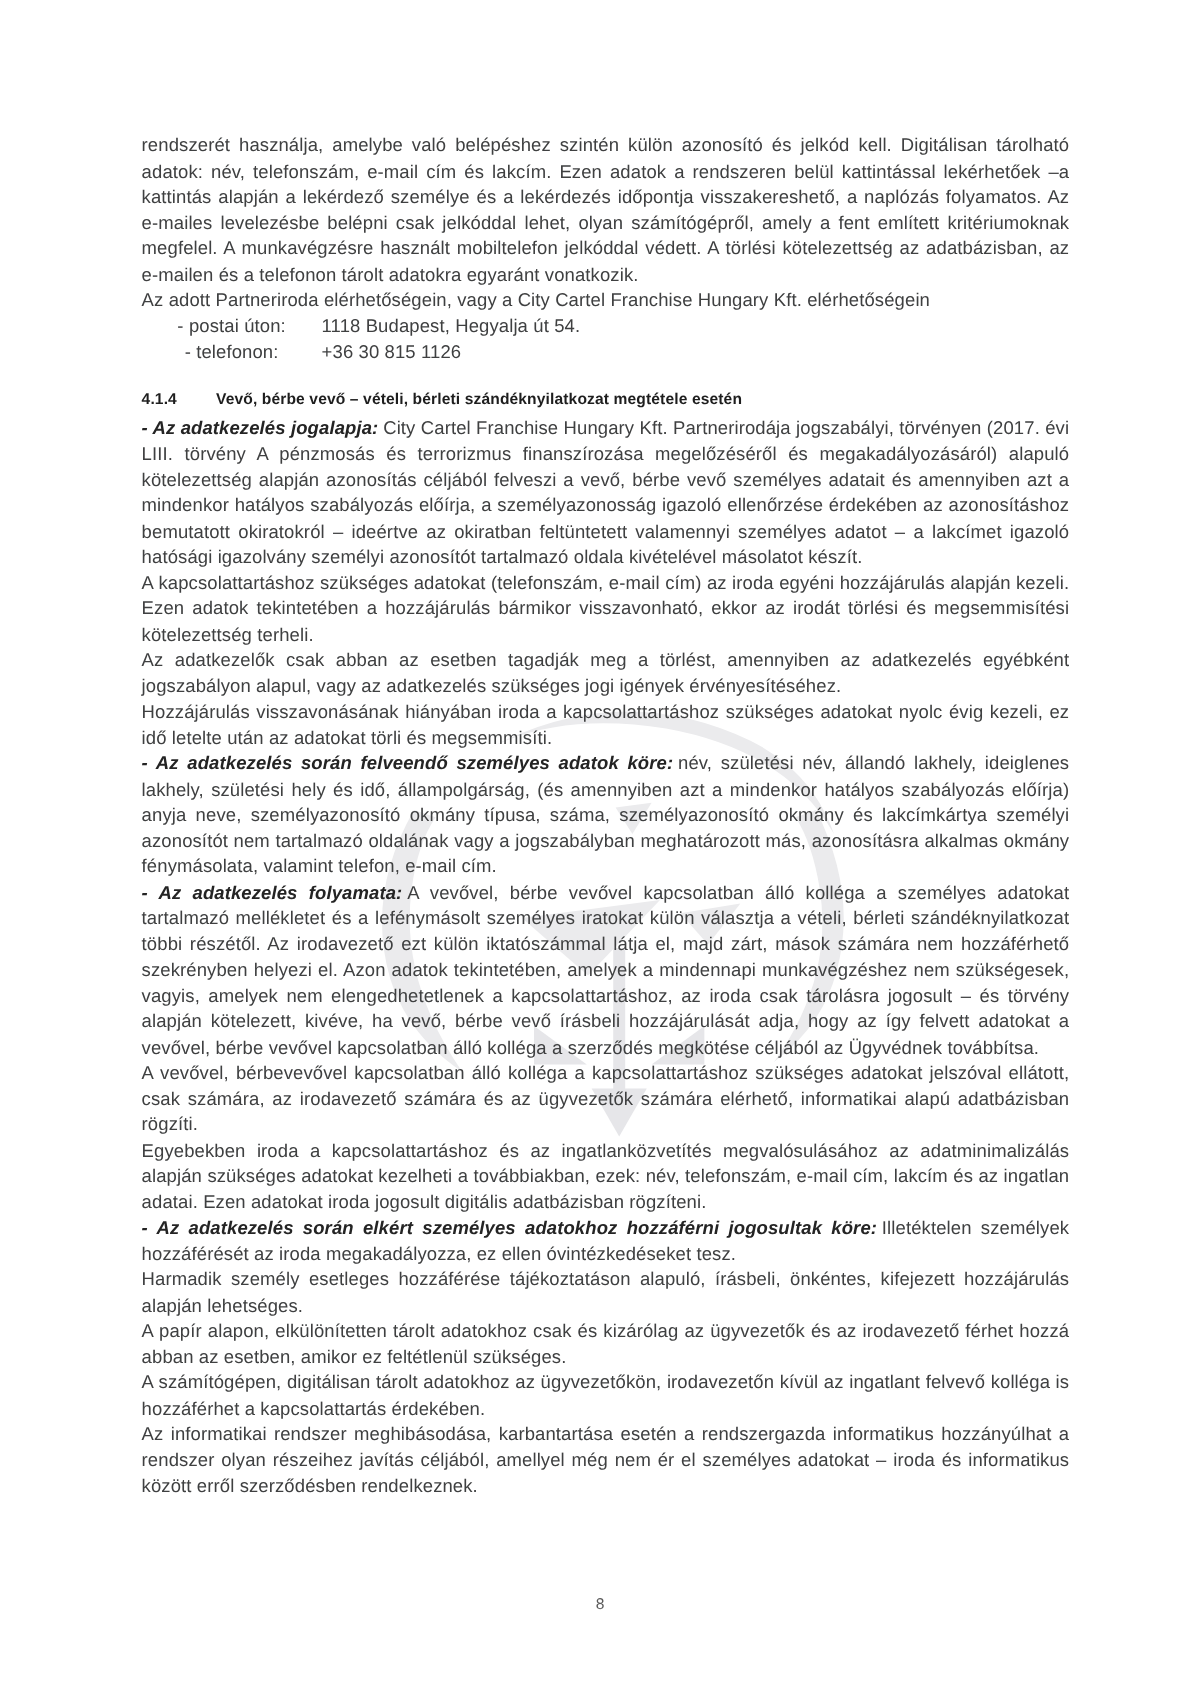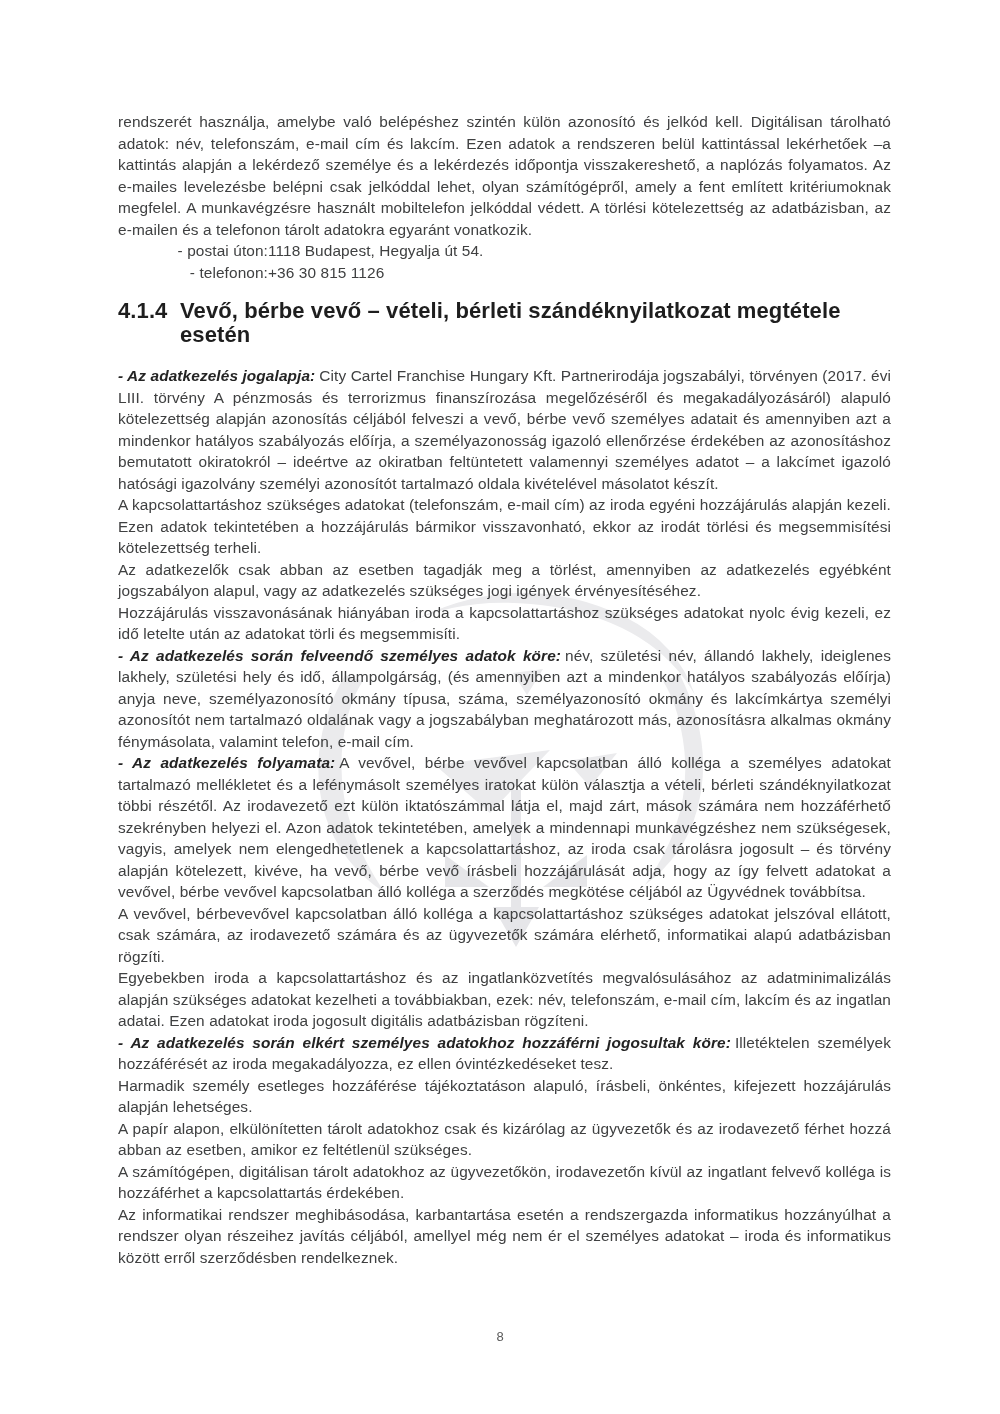--- a/index.html
+++ b/index.html
@@ -20,30 +20,30 @@
     z-index:1;
     color:#3f4041;
     font-size:15.4px;
     line-height:21.5px;
     letter-spacing:0.1px;
   }
   .content p { margin:0; text-align:justify; }
   .content p.left { text-align:left; }
   b.lead { font-weight:bold; color:#242424; }
   b.lead:not(:empty) { margin-right:4px;font-style:italic; }
-  .contact-row { display:flex; text-align:right; }
+  .contact-row { display:flex; text-align:center; }
   .contact-label { flex:0 0 150px; }
   .section-heading {
     display:flex;
     font-weight:bold;
     color:#1e1e1e;
-    font-size:22px;
+    font-size:13px;
     line-height:24px;
     margin-top:16px;
-    margin-bottom:18px;
+    margin-bottom:2px;
     text-align:left;
   }
   .sec-num { flex:0 0 62px; }
   .footer {
     position:absolute; left:0; right:0; bottom:70px;
     text-align:center;
     color:#5a5a5a;
     font-size:13px;
     z-index:1;
   }
@@ -66,20 +66,21 @@
       <rect x="226" y="235" width="10" height="120"></rect>
       <polygon points="208,352 254,352 231,392"></polygon>
       <polygon points="160,300 204,332 160,332"></polygon>
       <polygon points="302,300 258,332 302,332"></polygon>
     </g>
   </svg>
 
   <div class="content">
 
     <p>rendszerét használja, amelybe való belépéshez szintén külön azonosító és jelkód kell. Digitálisan tárolható adatok: név, telefonszám, e-mail cím és lakcím. Ezen adatok a rendszeren belül kattintással lekérhetőek –a kattintás alapján a lekérdező személye és a lekérdezés időpontja visszakereshető, a naplózás folyamatos. Az e-mailes levelezésbe belépni csak jelkóddal lehet, olyan számítógépről, amely a fent említett kritériumoknak megfelel. A munkavégzésre használt mobiltelefon jelkóddal védett. A törlési kötelezettség az adatbázisban, az e-mailen és a telefonon tárolt adatokra egyaránt vonatkozik.</p>
+    <p class="left">Az adott Partneriroda elérhetőségein, vagy a City Cartel Franchise Hungary Kft. elérhetőségein</p>
 
     <div class="contact-row">
       <span class="contact-label">- postai úton:</span>
       <span>1118 Budapest, Hegyalja út 54.</span>
     </div>
     <div class="contact-row">
       <span class="contact-label">- telefonon:</span>
       <span>+36 30 815 1126</span>
     </div>
 

